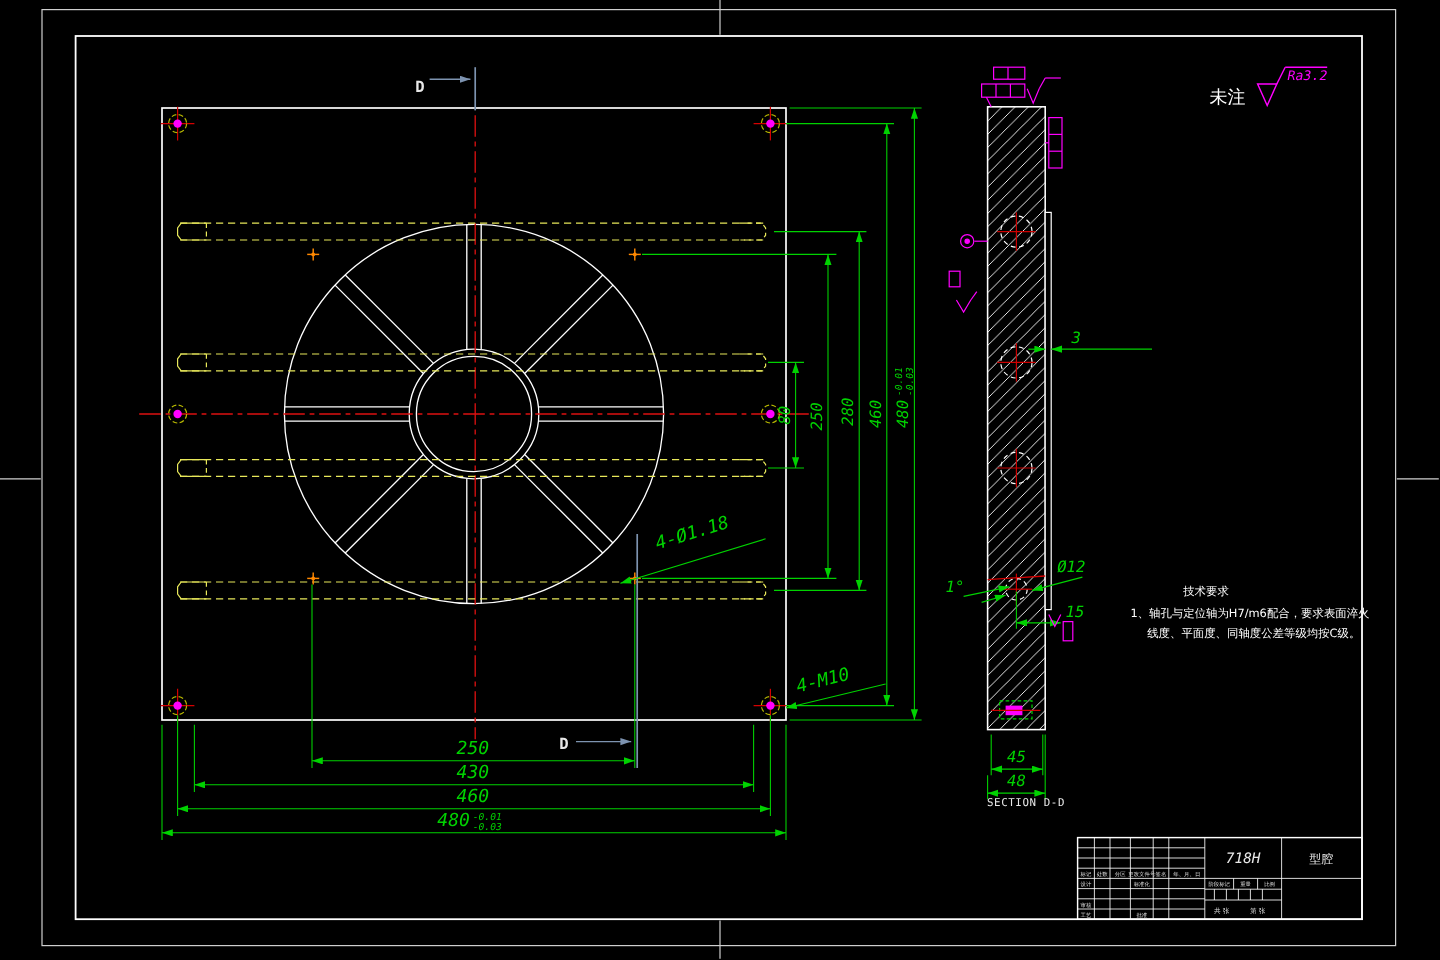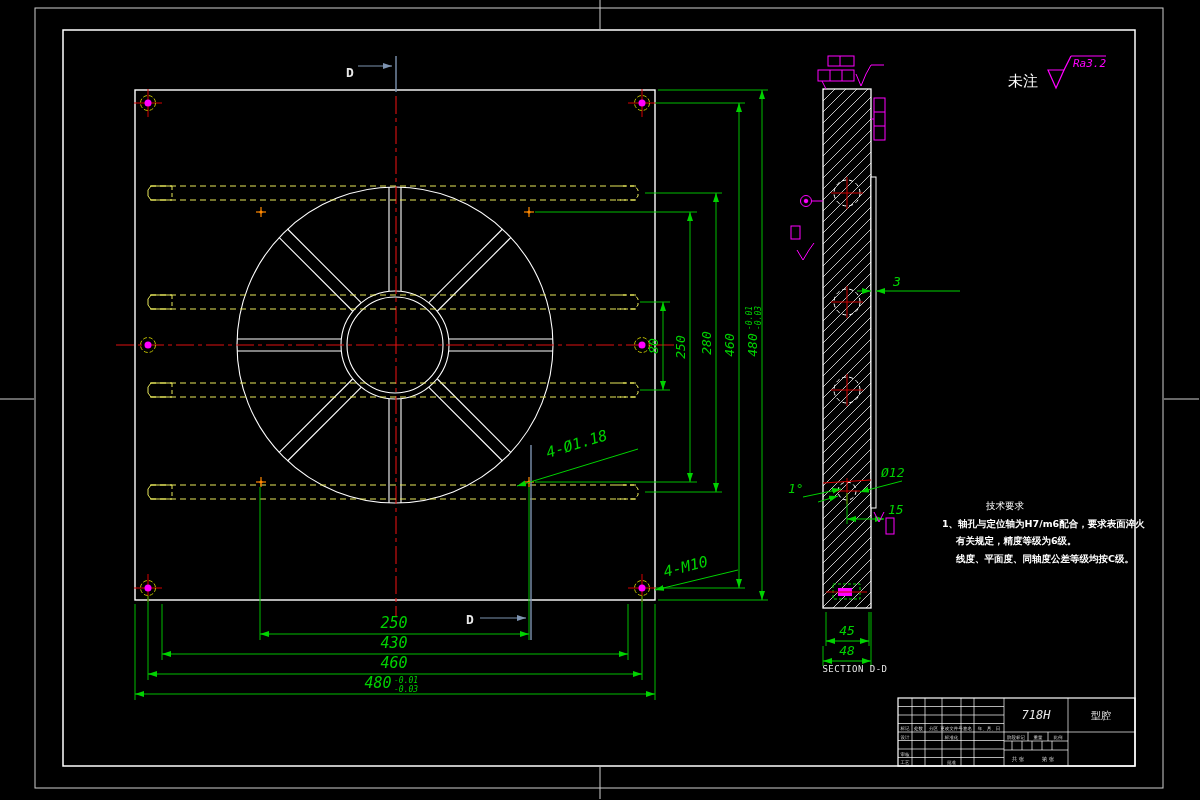--- a/index.html
+++ b/index.html
@@ -10,24 +10,24 @@
   .dimtxt-sm{fill:#00d200;font-style:italic;font-size:13px;}
   .toltxt{fill:#00d200;font-style:italic;font-size:8px;}
   .dlabel{fill:#e8e8e8;font-size:13px;font-weight:bold;}
   .sectitle{fill:#e8e8e8;font-size:9px;letter-spacing:0.5px;}
   .magtxt{fill:#ff00ff;font-style:italic;font-size:11px;}
   .whitel{fill:#ffffff;font-size:15px;}
   .tb-big{fill:#e8e8e8;font-style:italic;font-size:12px;}
   .tb-name{fill:#e8e8e8;font-size:10px;}
   .tb-sm{fill:#dddddd;font-size:5.5px;font-family:"DejaVu Sans",sans-serif;}
   .tb-xs{fill:#dddddd;font-size:4.5px;font-family:"DejaVu Sans",sans-serif;}
-  .techreq{position:absolute;left:936px;top:497px;width:224px;color:#ffffff;
+  .techreq{position:absolute;left:936px;top:485px;width:224px;color:#ffffff;
            font-size:9.5px;line-height:17.5px;font-family:"DejaVu Sans",sans-serif;}
   .techreq .tr-title{padding-left:50px;}
-  .tr-line{padding-left:6px;white-space:nowrap;font-weight:bold;}
+  .tr-line{padding-left:6px;white-space:nowrap;}
   .tr-cont{padding-left:20px;}
 </style>
 </head>
 <body>
 
 <div class="stage">
 <svg width="1200" height="800" viewBox="0 0 1200 800">
   <defs>
     <marker id="arrG" orient="auto-start-reverse" markerWidth="10" markerHeight="7" refX="9" refY="3" markerUnits="userSpaceOnUse">
       <path d="M0,0 L9,3 L0,6 Z" fill="#00d200"></path>
@@ -400,16 +400,15 @@
     <text x="1058" y="738.5" text-anchor="middle" class="tb-xs">比例</text>
     <text x="1018" y="761" text-anchor="middle" class="tb-sm">共 张</text>
     <text x="1048" y="761" text-anchor="middle" class="tb-sm">第 张</text>
   </g>
 </svg>
 
 
 <div class="techreq">
   <div class="tr-title">技术要求</div>
   <div class="tr-line">1、轴孔与定位轴为H7/m6配合，要求表面淬火</div>
-  <div class="tr-line tr-cont">有关规定，精度等级为6级。</div>
   <div class="tr-line tr-cont">线度、平面度、同轴度公差等级均按C级。</div>
 </div>
 </div>
 
 </body></html>

